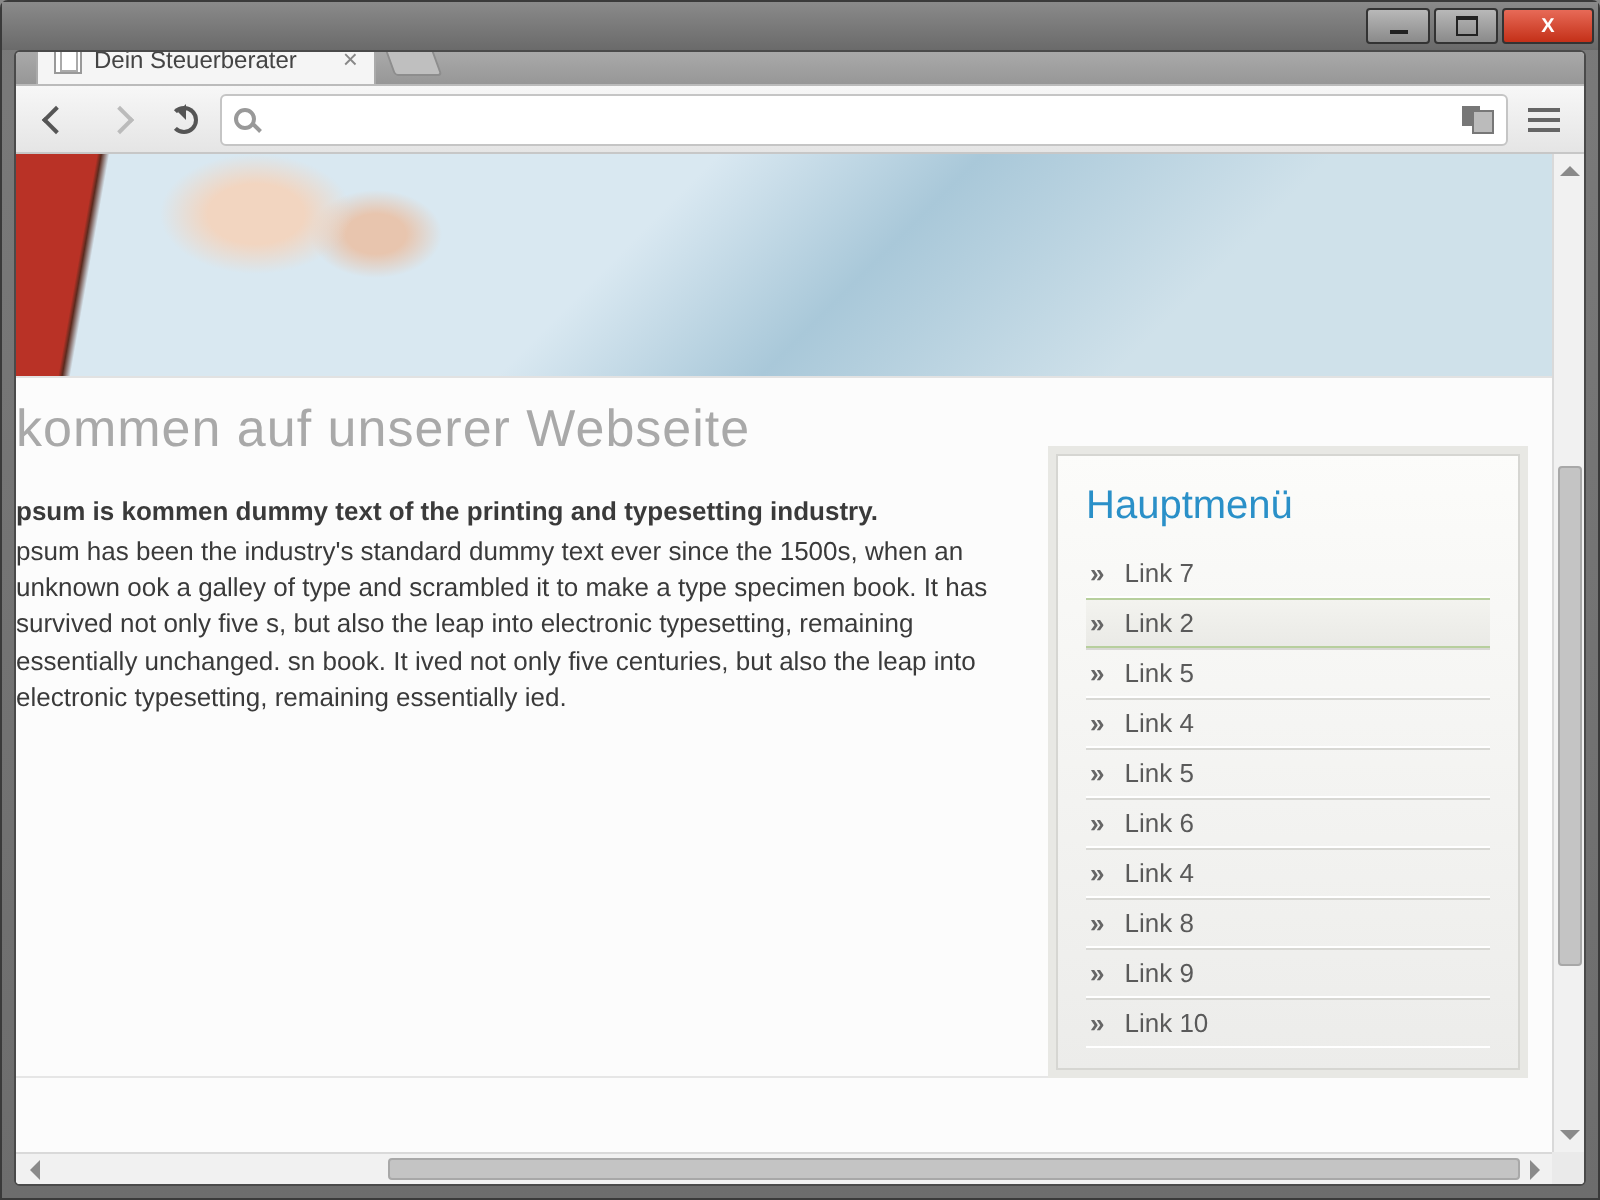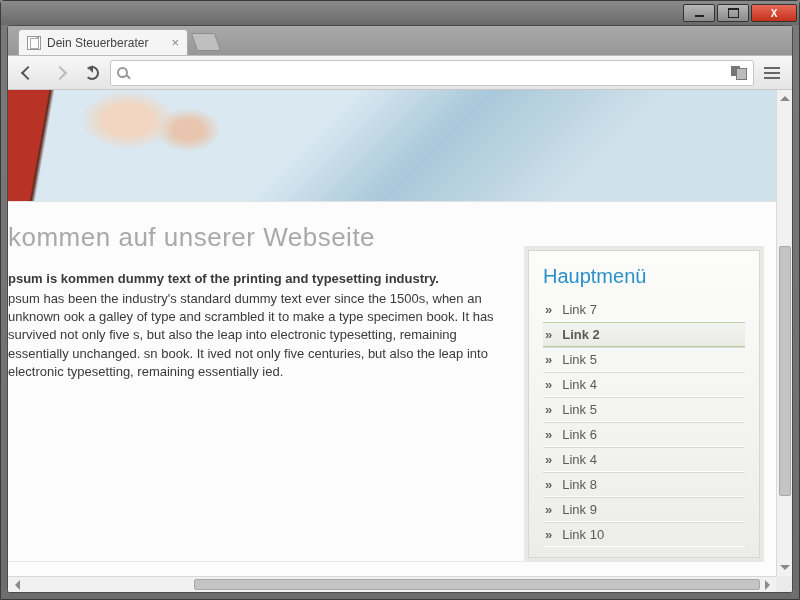--- a/index.html
+++ b/index.html
@@ -31,21 +31,21 @@
 
   .browser {
     flex:1; margin: 0 6px 6px 6px; background:#efefef;
     border:1px solid #4a4a4a; border-radius:3px;
     display:flex; flex-direction:column; overflow:hidden;
     box-shadow: inset 0 0 0 1px #d8d8d8;
   }
 
   
   .tabstrip {
-    height: 30px; background: linear-gradient(#a9a9a9,#979797);
+    height: 17px; background: linear-gradient(#a9a9a9,#979797);
     display:flex; align-items:flex-end; padding-left:10px;
     border-bottom:1px solid #bbb;
   }
   .tab {
     height:26px; background:#f5f5f5; border:1px solid #aaa; border-bottom:none;
     border-radius:4px 4px 0 0; min-width:170px;
     display:flex; align-items:center; padding:0 8px; gap:6px;
     font-size:12px; color:#444;
   }
   .tab .favicon { width:14px; height:14px; border:1px solid #999; background:#fff; position:relative; }
@@ -98,21 +98,21 @@
   .hero {
     height:112px; width:100%;
     background:
       radial-gradient(ellipse 80px 50px at 120px 30px, #f2d5c0 30%, transparent 60%),
       radial-gradient(ellipse 60px 40px at 180px 40px, #e8c5ae 25%, transparent 55%),
       linear-gradient(100deg, #b93226 0px, #b93226 40px, #5a2a1e 42px, transparent 46px),
       linear-gradient(135deg, #d9e8f1 40%, #a9c8d9 55%, #cfe1ea 75%);
     border-bottom:1px solid #e2e2e2;
     filter: blur(0.3px);
   }
-  .content-row { display:flex; padding:18px 0 0 0; }
+  .content-row { display:flex; padding:8px 0 0 0; }
   .main-col { flex:1; padding:0 18px 12px 0; border-bottom:1px solid #e6e6e6; }
   .page-title {
     font-size:26px; color:#a9a9a9; font-weight:normal; letter-spacing:0.5px;
     margin:2px 0 18px 0;
   }
   .lead { font-size:13px; font-weight:bold; color:#3a3a3a; margin-bottom:4px; }
   .body-text { font-size:13px; color:#3a3a3a; line-height:1.4; }
 
   .sidebar {
     width:240px; margin:26px 12px 0 0;
@@ -124,21 +124,21 @@
     font-size:20px; color:#2a90c8; font-weight:normal; margin-bottom:10px;
   }
   .menu-list { list-style:none; }
   .menu-list li {
     border-top:1px solid #d8d8d4; border-bottom:1px solid #fff;
     padding:4px 2px; display:flex; align-items:center; gap:10px;
     font-size:13px; color:#5a5a5a;
   }
   .menu-list li:first-child{ border-top:none; }
   .menu-list li .chev::before{ content:"»"; color:#666; font-weight:bold; }
-  .menu-list li.hover{ background: linear-gradient(#f3f3ef,#eaeae6); border-top-color:#b7cf9d; border-bottom-color:#b7cf9d;font-weight:bold;}
+  .menu-list li.hover{ background: linear-gradient(#f3f3ef,#eaeae6); border-top-color:#b7cf9d; border-bottom-color:#b7cf9d;}
 
   
   .vscroll {
     position:absolute; top:0; right:0; bottom:16px; width:16px;
     background:#f1f1f1; border-left:1px solid #d9d9d9;
     display:flex; flex-direction:column; align-items:center;
   }
   .vscroll .arrow{ width:100%; height:16px; display:flex; align-items:center; justify-content:center; }
   .vscroll .arrow::before{content:"";border:5px solid transparent;}
   .vscroll .arrow.up::before{border-bottom-color:#8a8a8a;margin-bottom:4px;}

